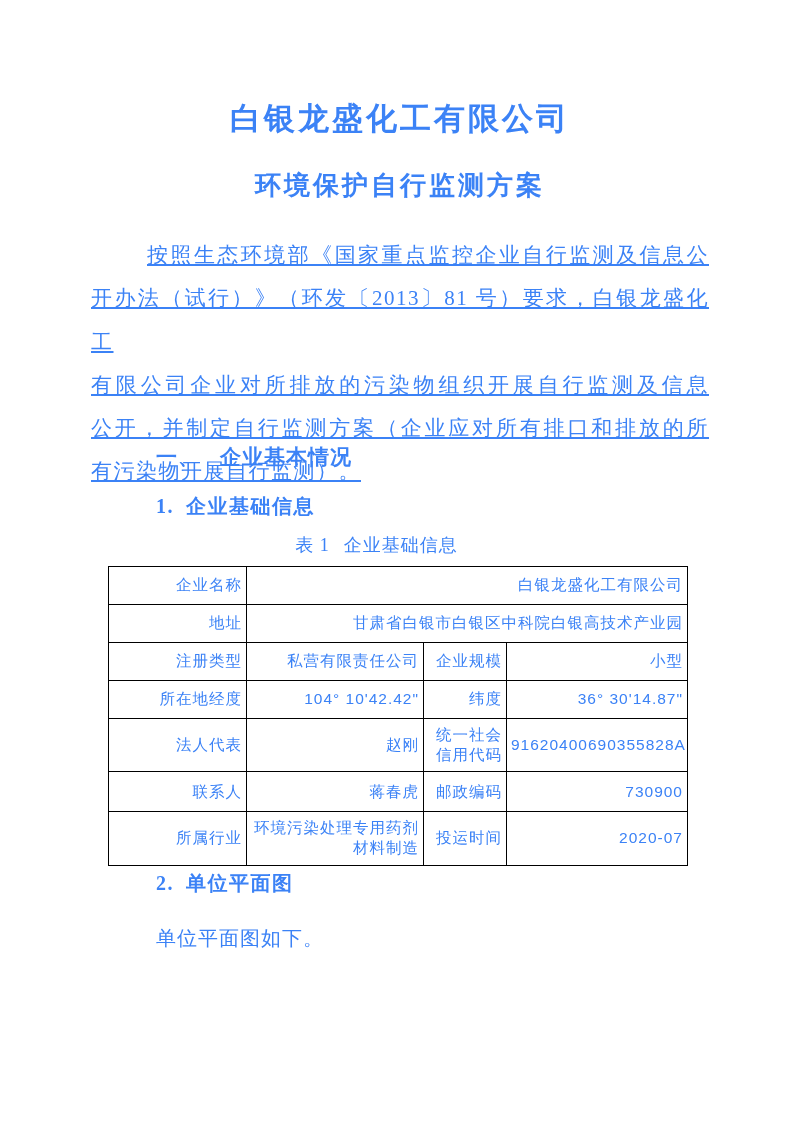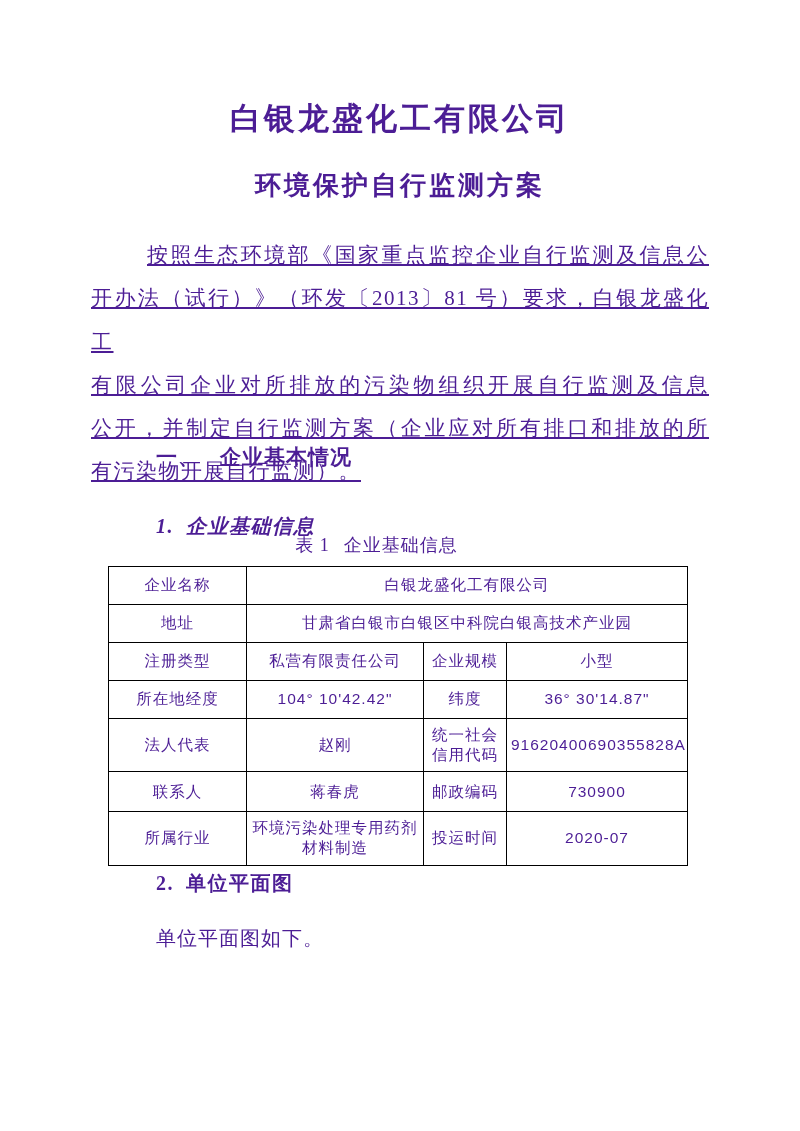--- a/index.html
+++ b/index.html
@@ -5,21 +5,21 @@
   html, body {
     margin: 0;
     padding: 0;
     background: #ffffff;
   }
   .page {
     position: relative;
     width: 800px;
     height: 1131px;
     background: #ffffff;
-    color: #4c1d95;
+    color: #3b82f6;
     font-family: "Liberation Serif", serif;
     overflow: hidden;
     border-radius: 12px;
   }
   .doc-title {
     position: absolute;
     top: 98px;
     left: 0;
     width: 800px;
     text-align: center;
@@ -65,26 +65,25 @@
     top: 443px;
     left: 156px;
     font-family: "Liberation Sans", sans-serif;
     font-weight: bold;
     font-size: 21px;
     letter-spacing: 1px;
   }
   .h-section .sec-num { margin-right: 20px; }
   .h-sub1 {
     position: absolute;
-    top: 513px;
+    top: 493px;
     left: 156px;
     font-weight: bold;
     font-size: 20px;
     letter-spacing: 1.5px;
-    font-style: italic;
   }
   .h-sub1 .sec-num, .h-sub2 .sec-num { margin-right: 12px; }
   .table-caption {
     position: absolute;
     top: 533px;
     left: 0;
     width: 753px;
     text-align: center;
     font-size: 18px;
     letter-spacing: 1px;
@@ -94,21 +93,21 @@
     position: absolute;
     top: 566px;
     left: 108px;
     width: 579px;
     border-collapse: collapse;
     table-layout: fixed;
     font-size: 15.5px;
   }
   table.info-table td {
     border: 1px solid #000000;
-    text-align: center;
+    text-align: right;
     vertical-align: middle;
     padding: 6px 4px;
     letter-spacing: 1px;
     line-height: 1.3;
     overflow: hidden;
   }
   td.num-cell {
     font-family: "Liberation Sans", sans-serif;
     letter-spacing: 0;
   }

